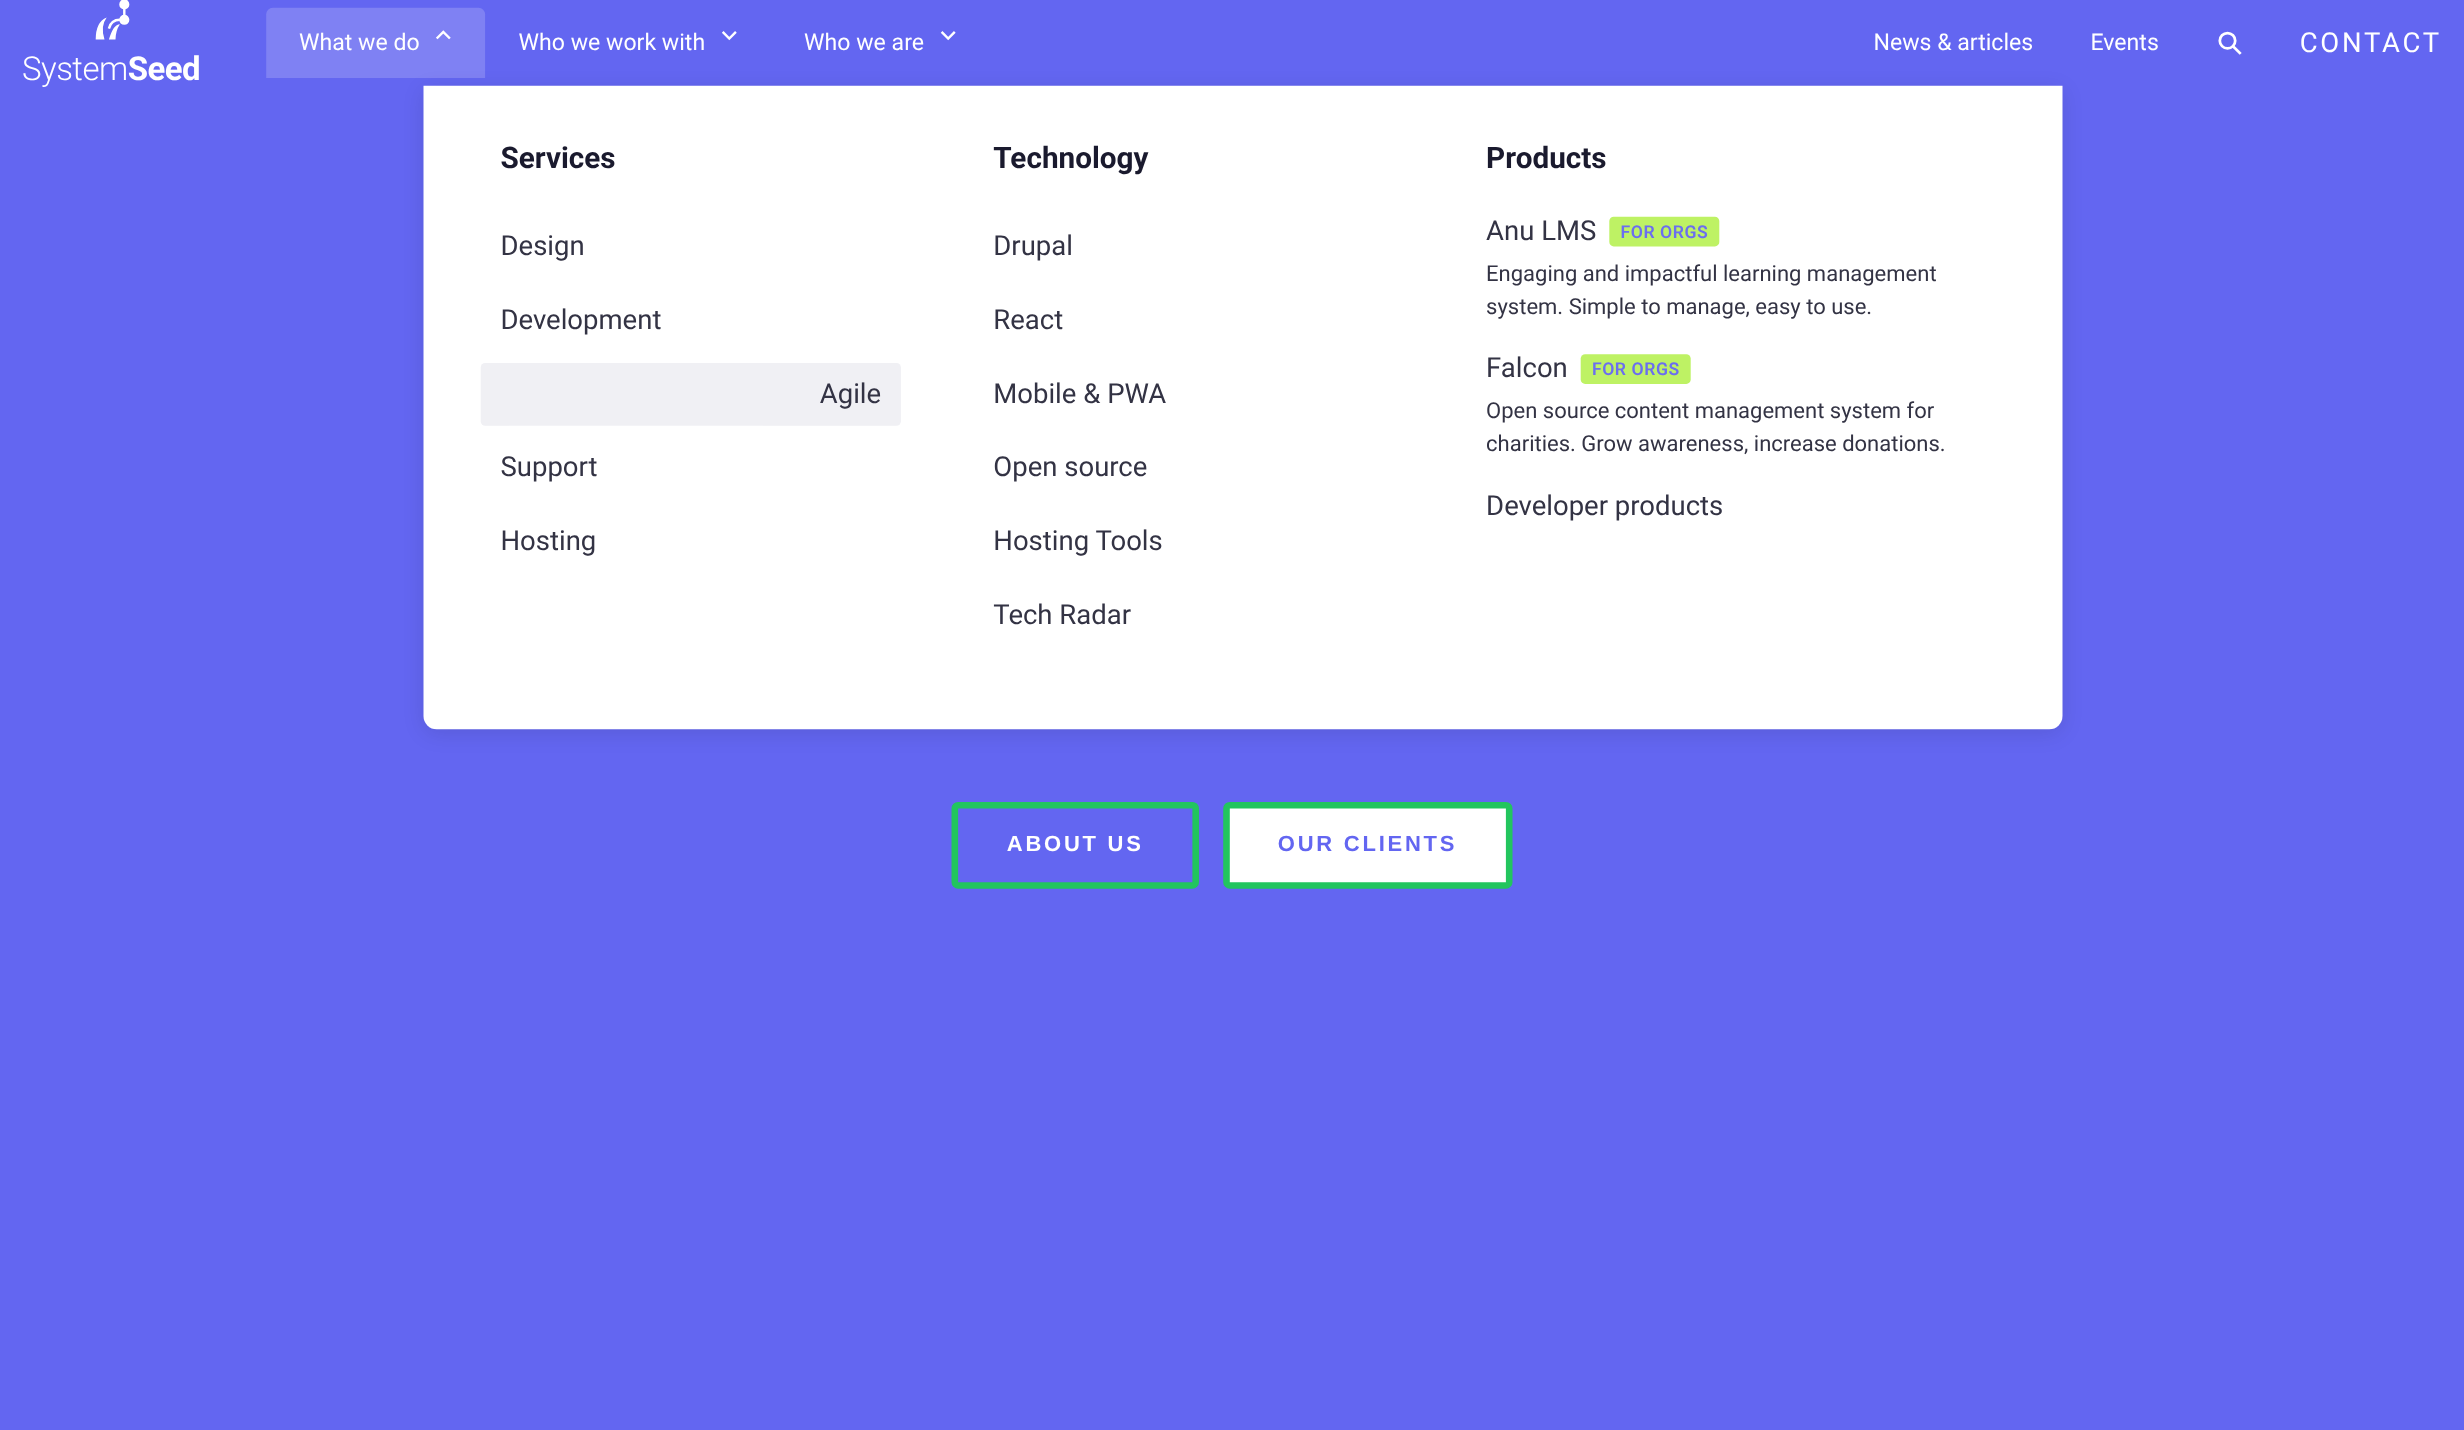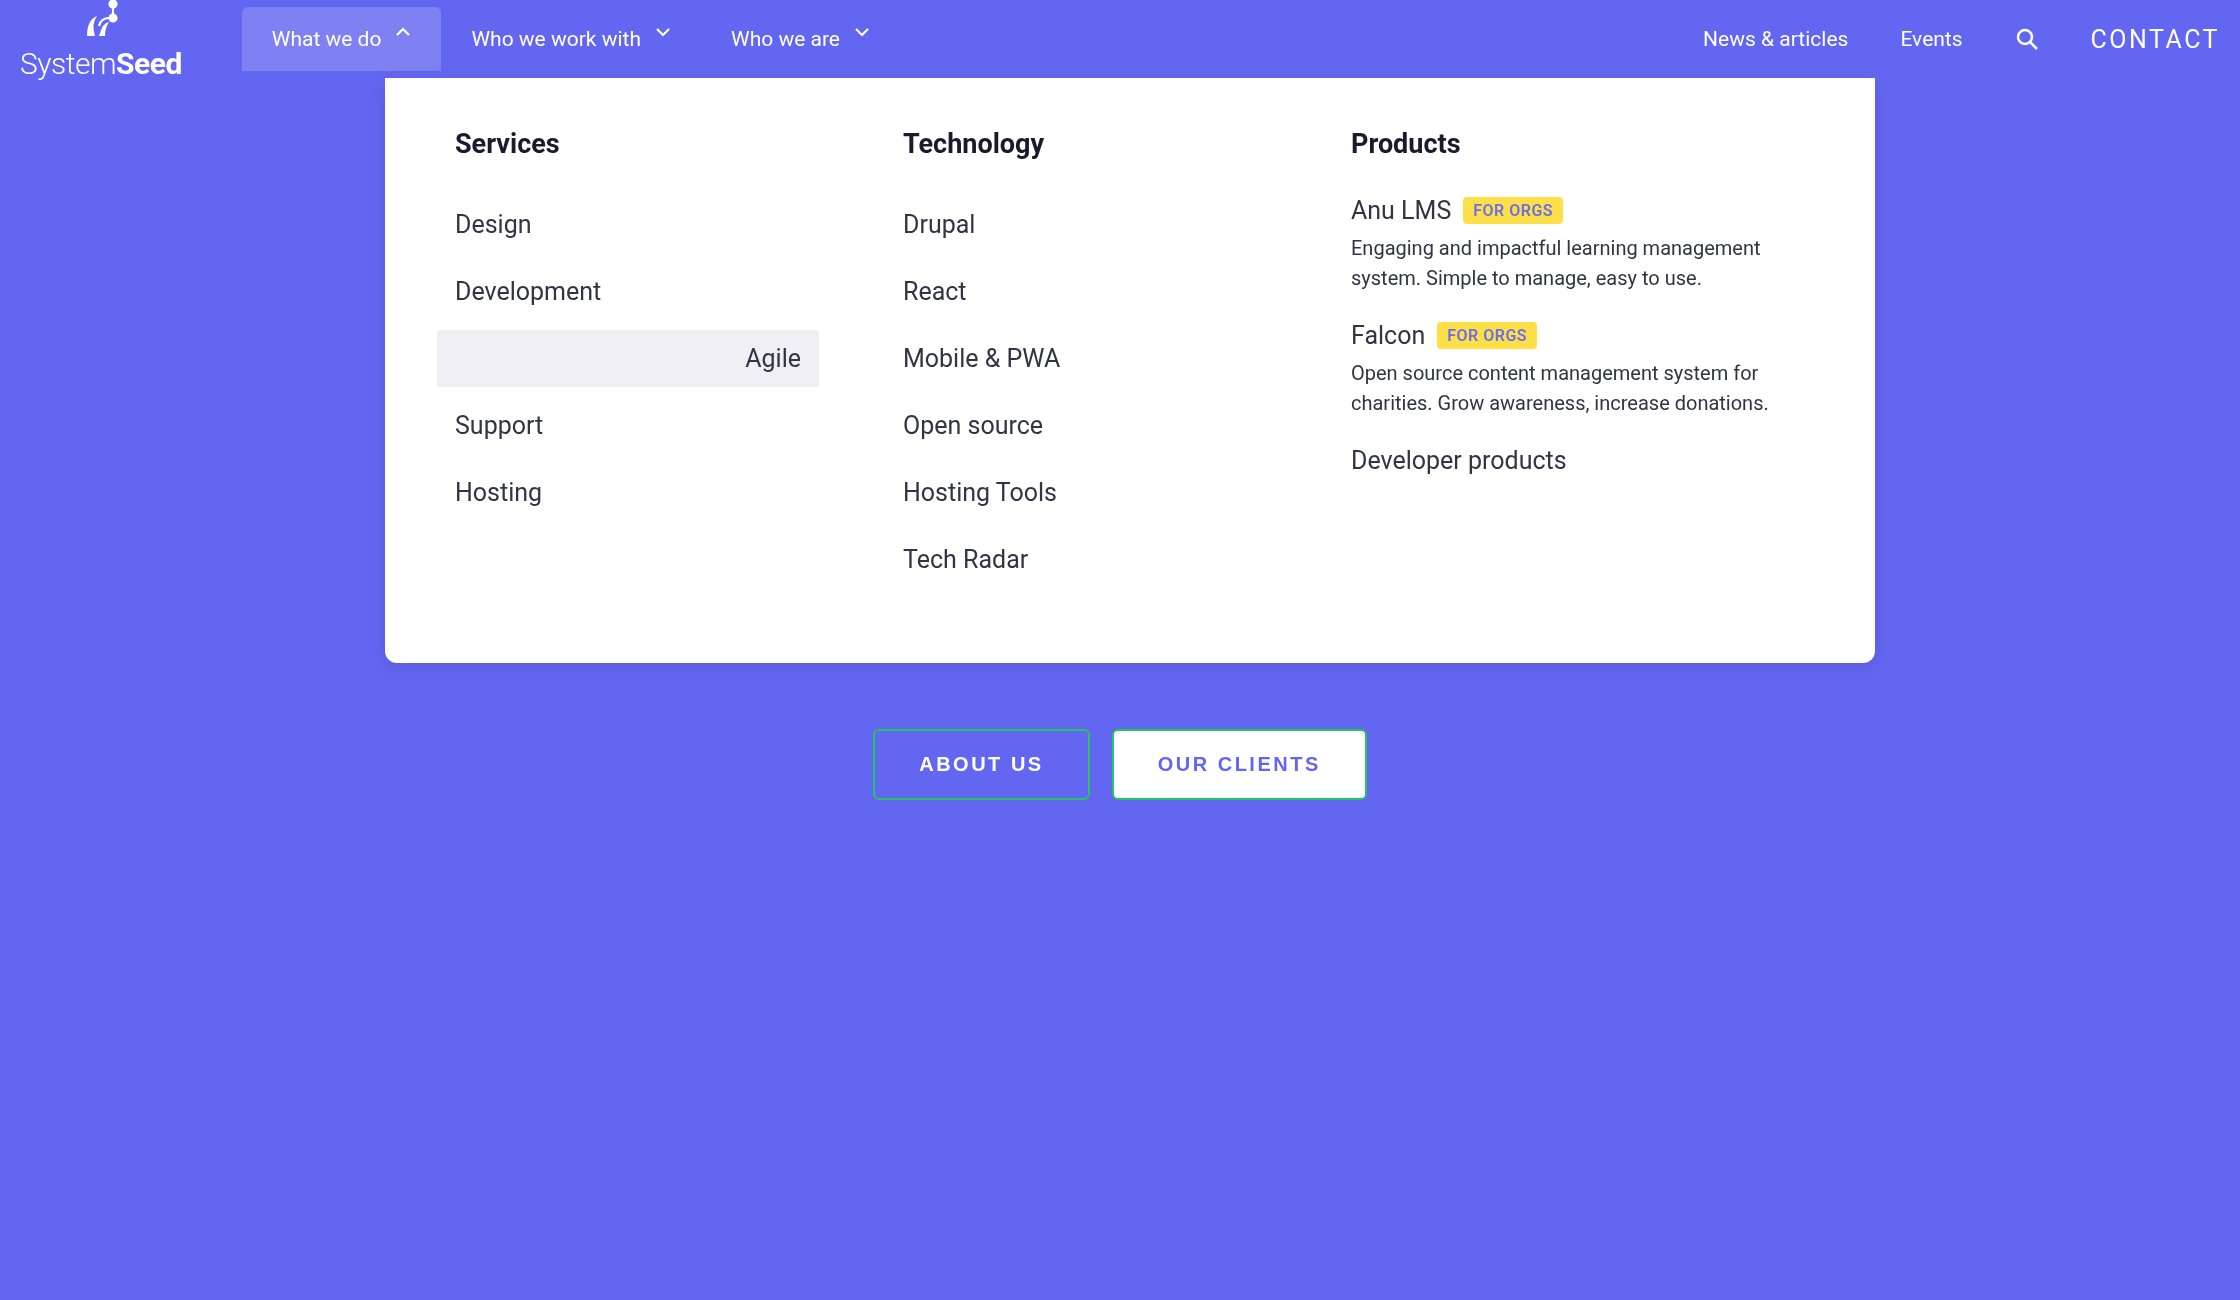--- a/index.html
+++ b/index.html
@@ -158,21 +158,21 @@
       cursor: pointer;
     }
     
     .product-name {
       color: #333344;
       font-size: 25px;
       font-weight: 400;
     }
     
     .product-badge {
-      background-color: #fde047;
+      background-color: #bef264;
       color: #6b6ef0;
       font-size: 16px;
       font-weight: 600;
       padding: 4px 10px;
       border-radius: 4px;
       letter-spacing: 0.5px;
     }
     
     .product-description {
       color: #333344;
@@ -209,21 +209,21 @@
       margin-top: 68px;
     }
     
     .btn {
       padding: 22px 44px;
       font-size: 20px;
       font-weight: 700;
       letter-spacing: 2.5px;
       border-radius: 6px;
       cursor: pointer;
-      border: 2px solid #22c55e;
+      border: 6px solid #22c55e;
     }
     
     .btn-outline {
       background: transparent;
       color: #fff;
     }
     
     .btn-solid {
       background: #fff;
       color: #6366F1;

